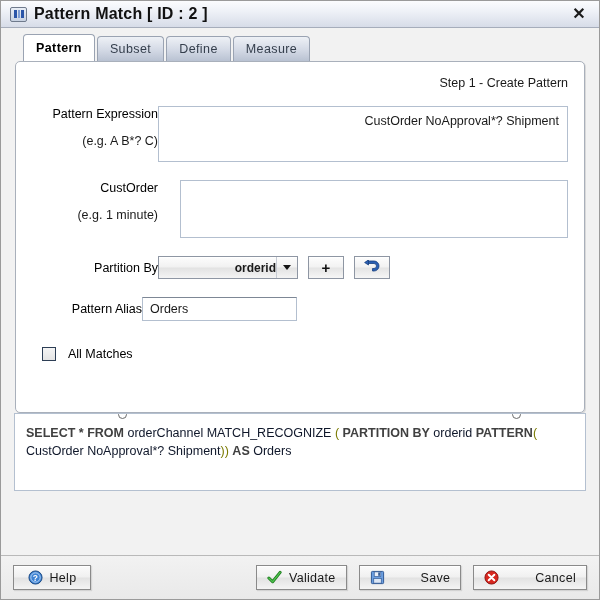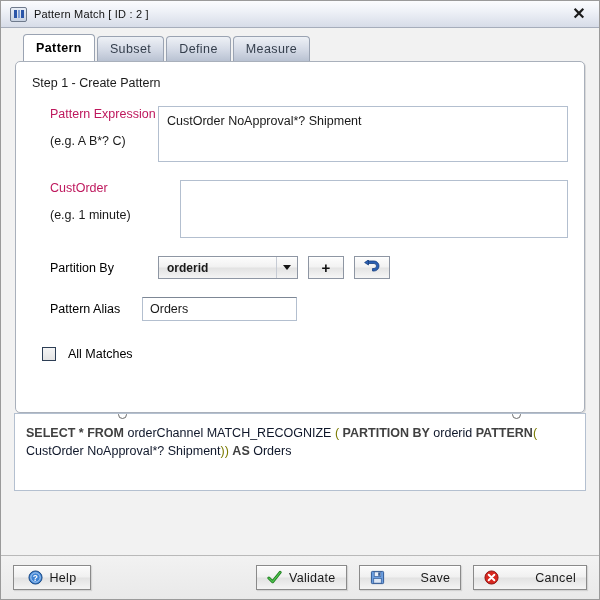--- a/index.html
+++ b/index.html
@@ -53,22 +53,22 @@
     box-sizing: border-box;
   }
   .title-icon i {
     display: block;
     width: 3px;
     height: 8px;
     background: #2a55a8;
   }
   .title-icon i.mid { background: #7f9ed4; width: 2px; }
   .title-text {
-    font-weight: normal;
-    font-size: 11px;
+    font-weight: bold;
+    font-size: 16px;
     color: #111;
     letter-spacing: 0.2px;
   }
   .close-btn {
     position: absolute;
     right: 10px;
     top: 3px;
     width: 20px;
     height: 20px;
     display: flex;
@@ -122,36 +122,36 @@
     margin: 0 14px;
     flex: 0 0 auto;
     height: 352px;
     background: #ffffff;
     border: 1px solid #a9b0bb;
     border-radius: 5px;
     box-sizing: border-box;
     position: relative;
     box-shadow: 1px 1px 0 rgba(0,0,0,0.10);
   }
-  .panel-inner { padding: 14px 16px 0 16px; }
+  .panel-inner { padding: 14px 16px 0 16px; text-align: right; }
 
   .step-title {
     font-size: 12.5px;
     color: #1a1a1a;
     margin-bottom: 16px;
   }
 
   .form-row {
     display: flex;
     align-items: flex-start;
     margin-bottom: 4px;
   }
   .field-label {
     font-size: 12.5px;
-    color: #be185d;
+    color: #000000;
     line-height: 16px;
   }
   .hint {
     font-size: 12.5px;
     color: #1a1a1a;
     line-height: 16px;
     margin-top: 11px;
   }
   .label-col {
     width: 126px;

